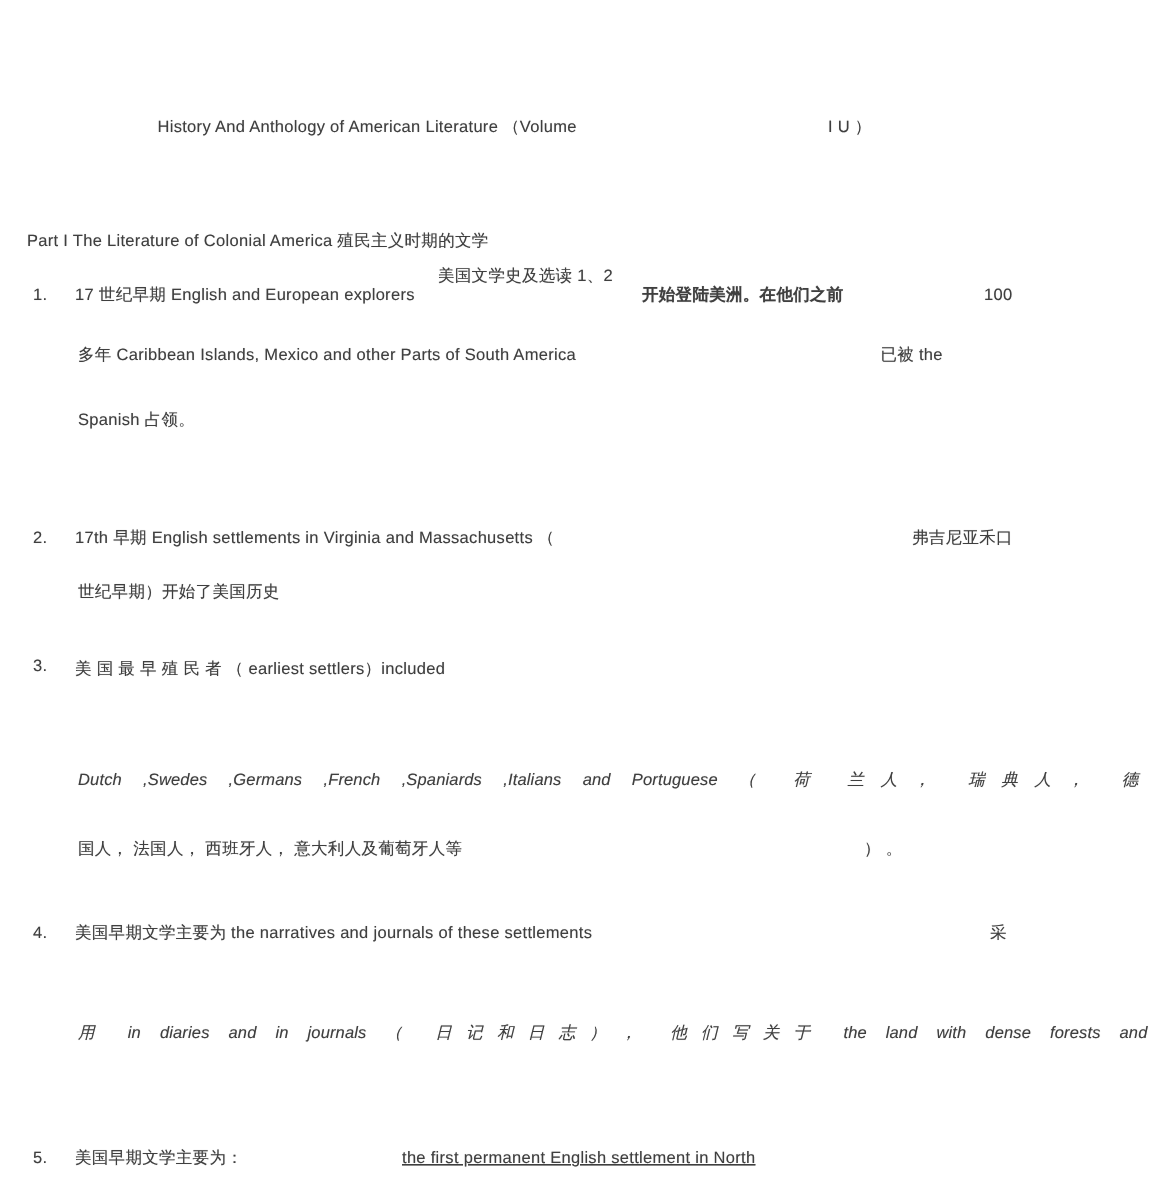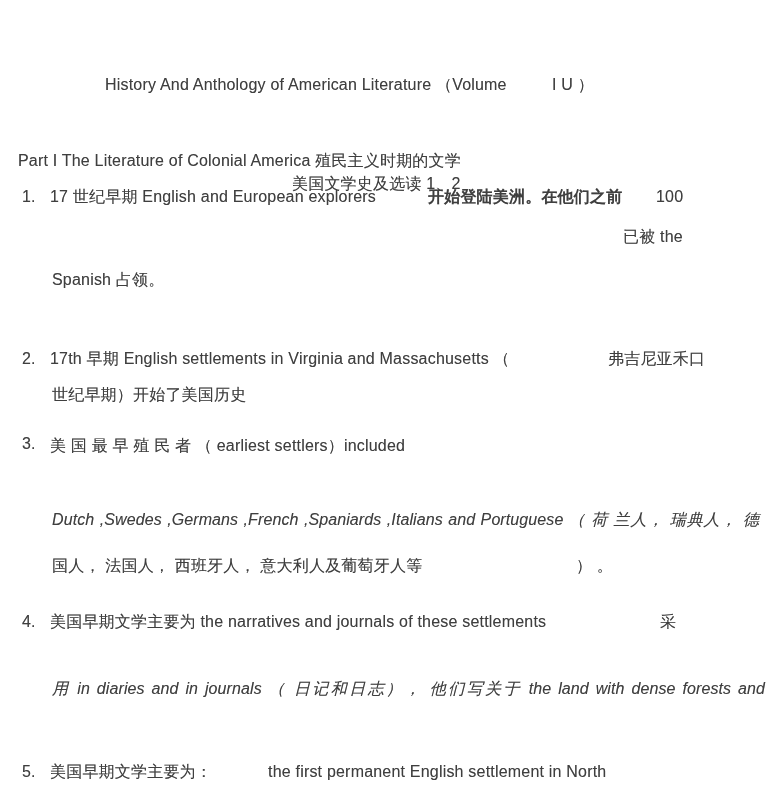--- a/index.html
+++ b/index.html
@@ -6,21 +6,21 @@
   #page{
     position:relative;
     width:766px;height:790px;
     background:#ffffff;
     overflow:hidden;
     font-family:"Liberation Sans","DejaVu Sans",sans-serif;
     color:#3f3f3f;
   }
   .t{
     position:absolute;
-    font-size:16px;
+    font-size:11px;
     line-height:20px;
     white-space:nowrap;
     letter-spacing:0.2px;
     text-shadow:0 0 0.5px rgba(70,70,70,0.45);
   }
   .just{
     white-space:normal;
     text-align:justify;
     text-align-last:justify;
     letter-spacing:0.1px;
@@ -37,36 +37,37 @@
   <span class="t" style="top:75px;left:552px;">I U ）</span>
 
   <span class="t" style="top:130px;left:292px;margin-top:44px;">美国文学史及选读 1、2</span>
 
   <span class="t" style="top:151px;left:18px;">Part I The Literature of Colonial America 殖民主义时期的文学</span>
 
   <span class="t num" style="top:187px;left:22px;">1.</span>
   <span class="t" style="top:187px;left:50px;">17 世纪早期 English and European explorers</span>
   <span class="t" style="top:187px;left:428px;font-weight:bold;">开始登陆美洲。在他们之前</span>
   <span class="t" style="top:187px;left:656px;">100</span>
-  <span class="t" style="top:227px;left:623px;">已被 the</span>
+  <span class="t" style="top:227px;left:52px;">多年 Caribbean Islands, Mexico and other Parts of South America</span>
+  <span class="t" style="top:227px;left:587px;">已被 the</span>
   <span class="t" style="top:270px;left:52px;">Spanish 占领。</span>
 
   <span class="t num" style="top:349px;left:22px;">2.</span>
   <span class="t" style="top:349px;left:50px;">17th 早期 English settlements in Virginia and Massachusetts （</span>
   <span class="t" style="top:349px;left:608px;">弗吉尼亚禾口</span>
   <span class="t" style="top:385px;left:52px;">世纪早期）开始了美国历史</span>
 
   <span class="t num" style="top:434px;left:22px;">3.</span>
   <span class="t" style="top:436px;left:50px;text-align:center;">美 国 最 早 殖 民 者 （ earliest settlers）included</span>
   <div class="t just" style="top:510px;left:52px;width:707px;">Dutch ,Swedes ,Germans ,French ,Spaniards ,Italians and Portuguese （ 荷 兰人， 瑞典人， 德</div>
   <span class="t" style="top:556px;left:52px;">国人， 法国人， 西班牙人， 意大利人及葡萄牙人等</span>
   <span class="t" style="top:556px;left:576px;">） 。</span>
 
   <span class="t num" style="top:612px;left:22px;">4.</span>
   <span class="t" style="top:612px;left:50px;">美国早期文学主要为 the narratives and journals of these settlements</span>
   <span class="t" style="top:612px;left:660px;">采</span>
   <div class="t just" style="top:679px;left:52px;width:713px;">用 in diaries and in journals （ 日记和日志）， 他们写关于 the land with dense forests and</div>
 
   <span class="t num" style="top:762px;left:22px;">5.</span>
   <span class="t" style="top:762px;left:50px;">美国早期文学主要为：</span>
-  <span class="t" style="top:762px;left:268px;">the first permanent English settlement in North</span>
+  <span class="t" style="top:762px;left:268px;text-decoration:underline;">the first permanent English settlement in North</span>
 
 </div>
 
 </body></html>

